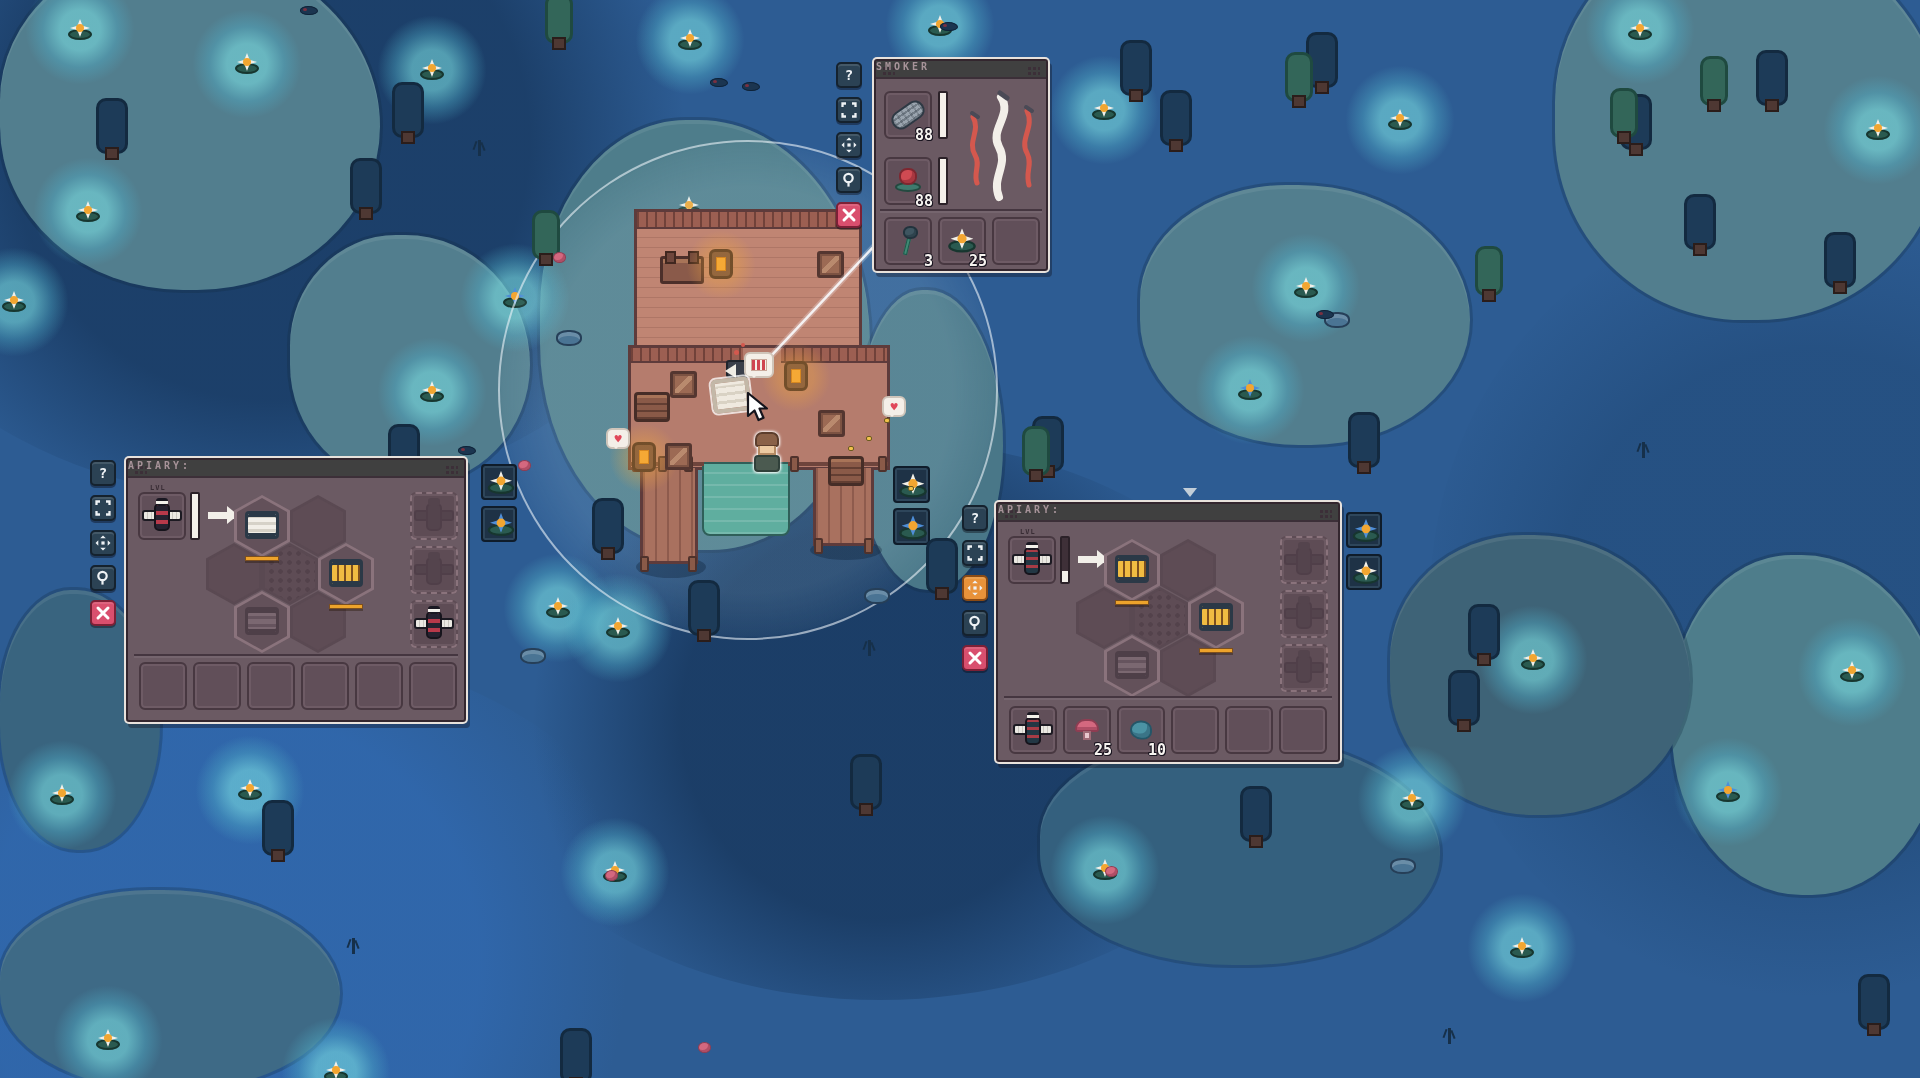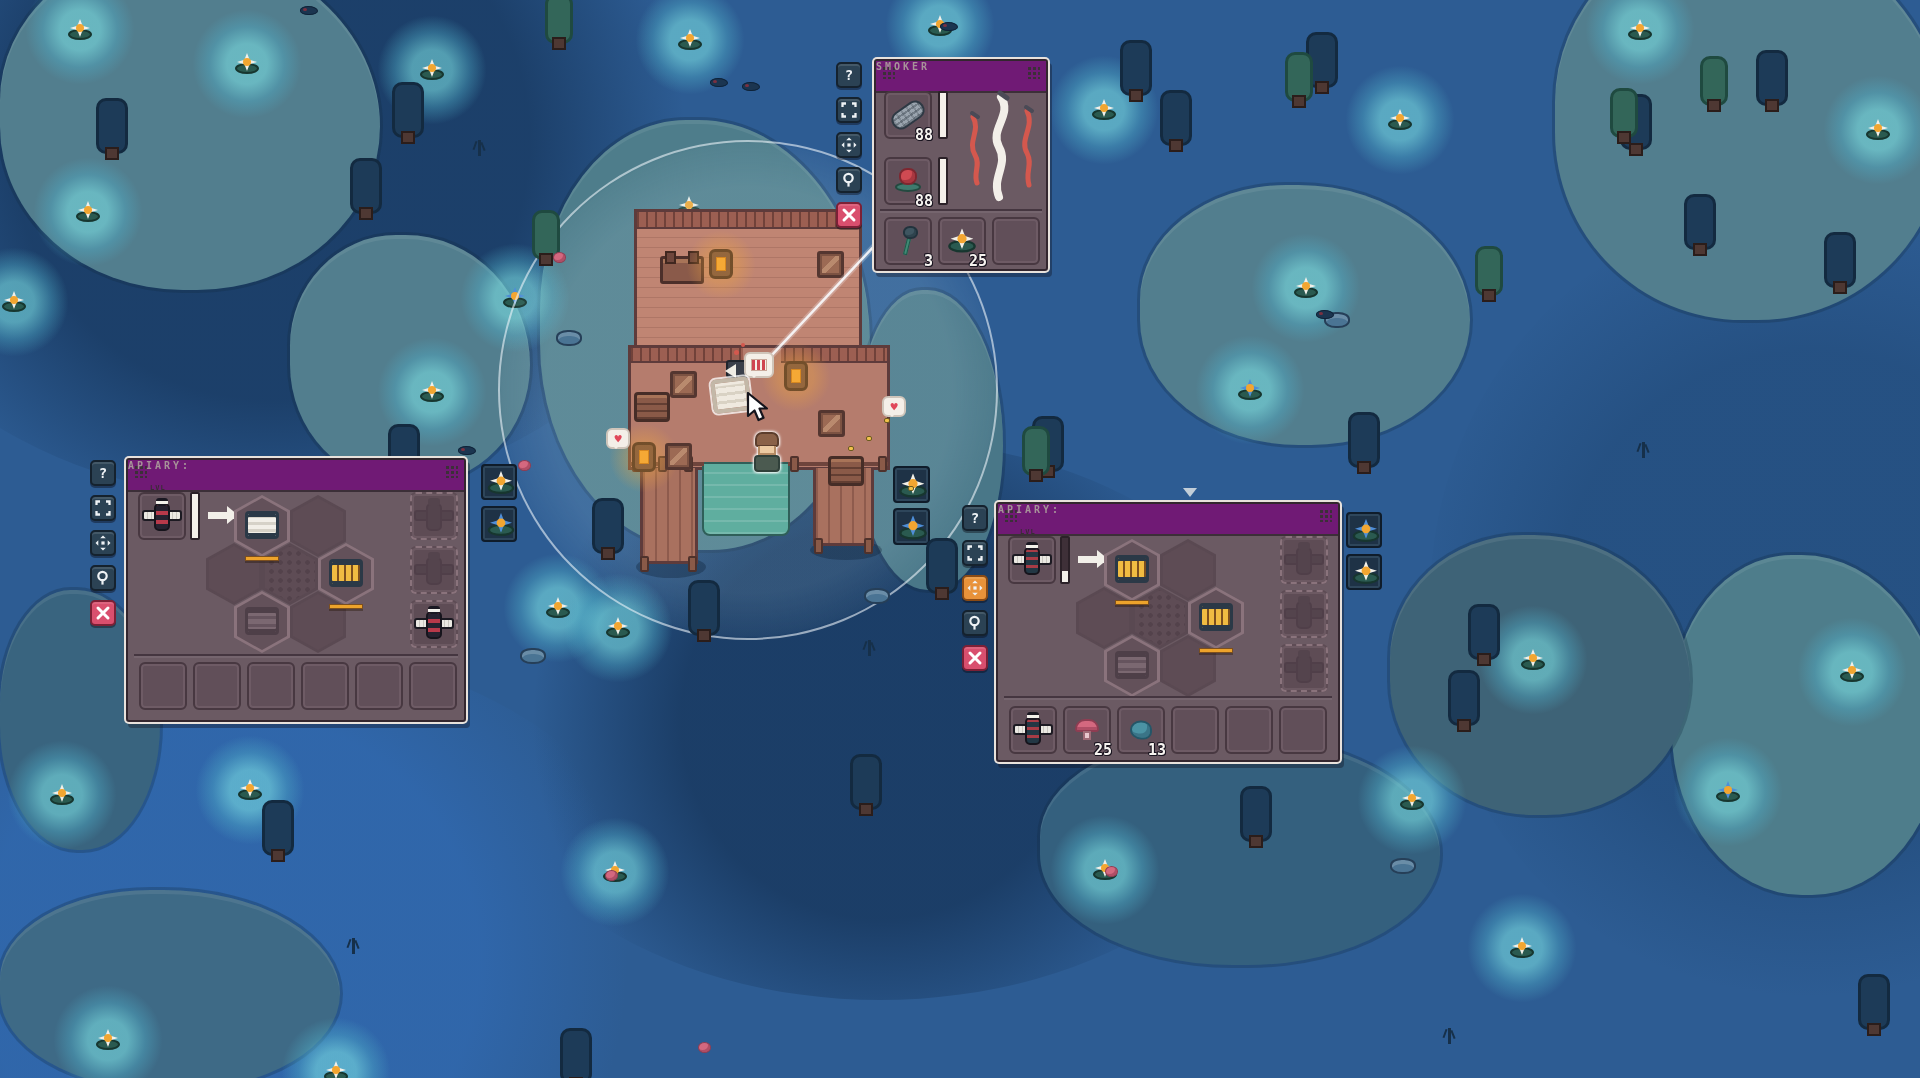--- a/index.html
+++ b/index.html
@@ -84,21 +84,21 @@
 
   .heldframe{width:38px;height:34px;background:repeating-linear-gradient(0deg,#efe9df 0 5px,#d9d2c4 5px 8px);
      border:4px solid #c3b8a8;border-radius:5px;transform:rotate(-7deg);
      box-shadow:0 0 0 2px rgba(255,255,255,.75), inset 0 3px 0 #efe9df;}
 
   .marker{width:0;height:0;border:7px solid transparent;border-top:9px solid #cfd8dd;opacity:.92;}
 
   
   .panel{background:#6b5a63;border:2px solid #33262e;border-radius:3px;
      box-shadow:0 0 0 2px #e8e2dc, 3px 5px 0 1px rgba(15,12,22,.35);}
-  .ptitle{left:0;top:0;right:0;height:32px;background:#701a75;border-bottom:2px solid #3c2f38;}
+  .ptitle{left:0;top:0;right:0;height:18px;background:#404040;border-bottom:2px solid #3c2f38;}
   .ptitle .t{position:static;display:block;text-align:center;line-height:22px;
      font:bold 10px "DejaVu Sans Mono",monospace;letter-spacing:3px;color:#a79399;}
   .dots{top:5px;width:13px;height:13px;background-image:radial-gradient(#3c2f38 1.5px,transparent 1.7px);background-size:5px 5px;}
   .dots.l{left:6px;} .dots.r{right:6px;}
 
   .slot{width:48px;height:48px;background:#614f59;border:2px solid #483841;border-radius:6px;
      box-shadow:inset 0 0 0 2px rgba(160,135,145,.22);}
   .slot.dashed{border-style:dashed;border-color:#8a737c;background:#5e4c55;}
   .slot .inner{position:absolute;left:50%;top:50%;transform:translate(-50%,-50%);}
   .cnt{right:-3px;bottom:-7px;font:bold 15px "DejaVu Sans Mono",monospace;color:#f7f4f0;z-index:3;
@@ -929,21 +929,21 @@
               <div class="cap"></div>
               <div class="st"></div>
             </div>
           </div>
           <div class="cnt">25</div>
         </div>
         <div class="slot" style="left: 119px; top: 202px;">
           <div class="inner">
             <div class="item-tealcap" style="position: relative;"></div>
           </div>
-          <div class="cnt">13</div>
+          <div class="cnt">10</div>
         </div>
         <div class="slot" style="left: 173px; top: 202px;">
           <div class="inner"></div>
         </div>
         <div class="slot" style="left: 227px; top: 202px;">
           <div class="inner"></div>
         </div>
         <div class="slot" style="left: 281px; top: 202px;">
           <div class="inner"></div>
         </div>

